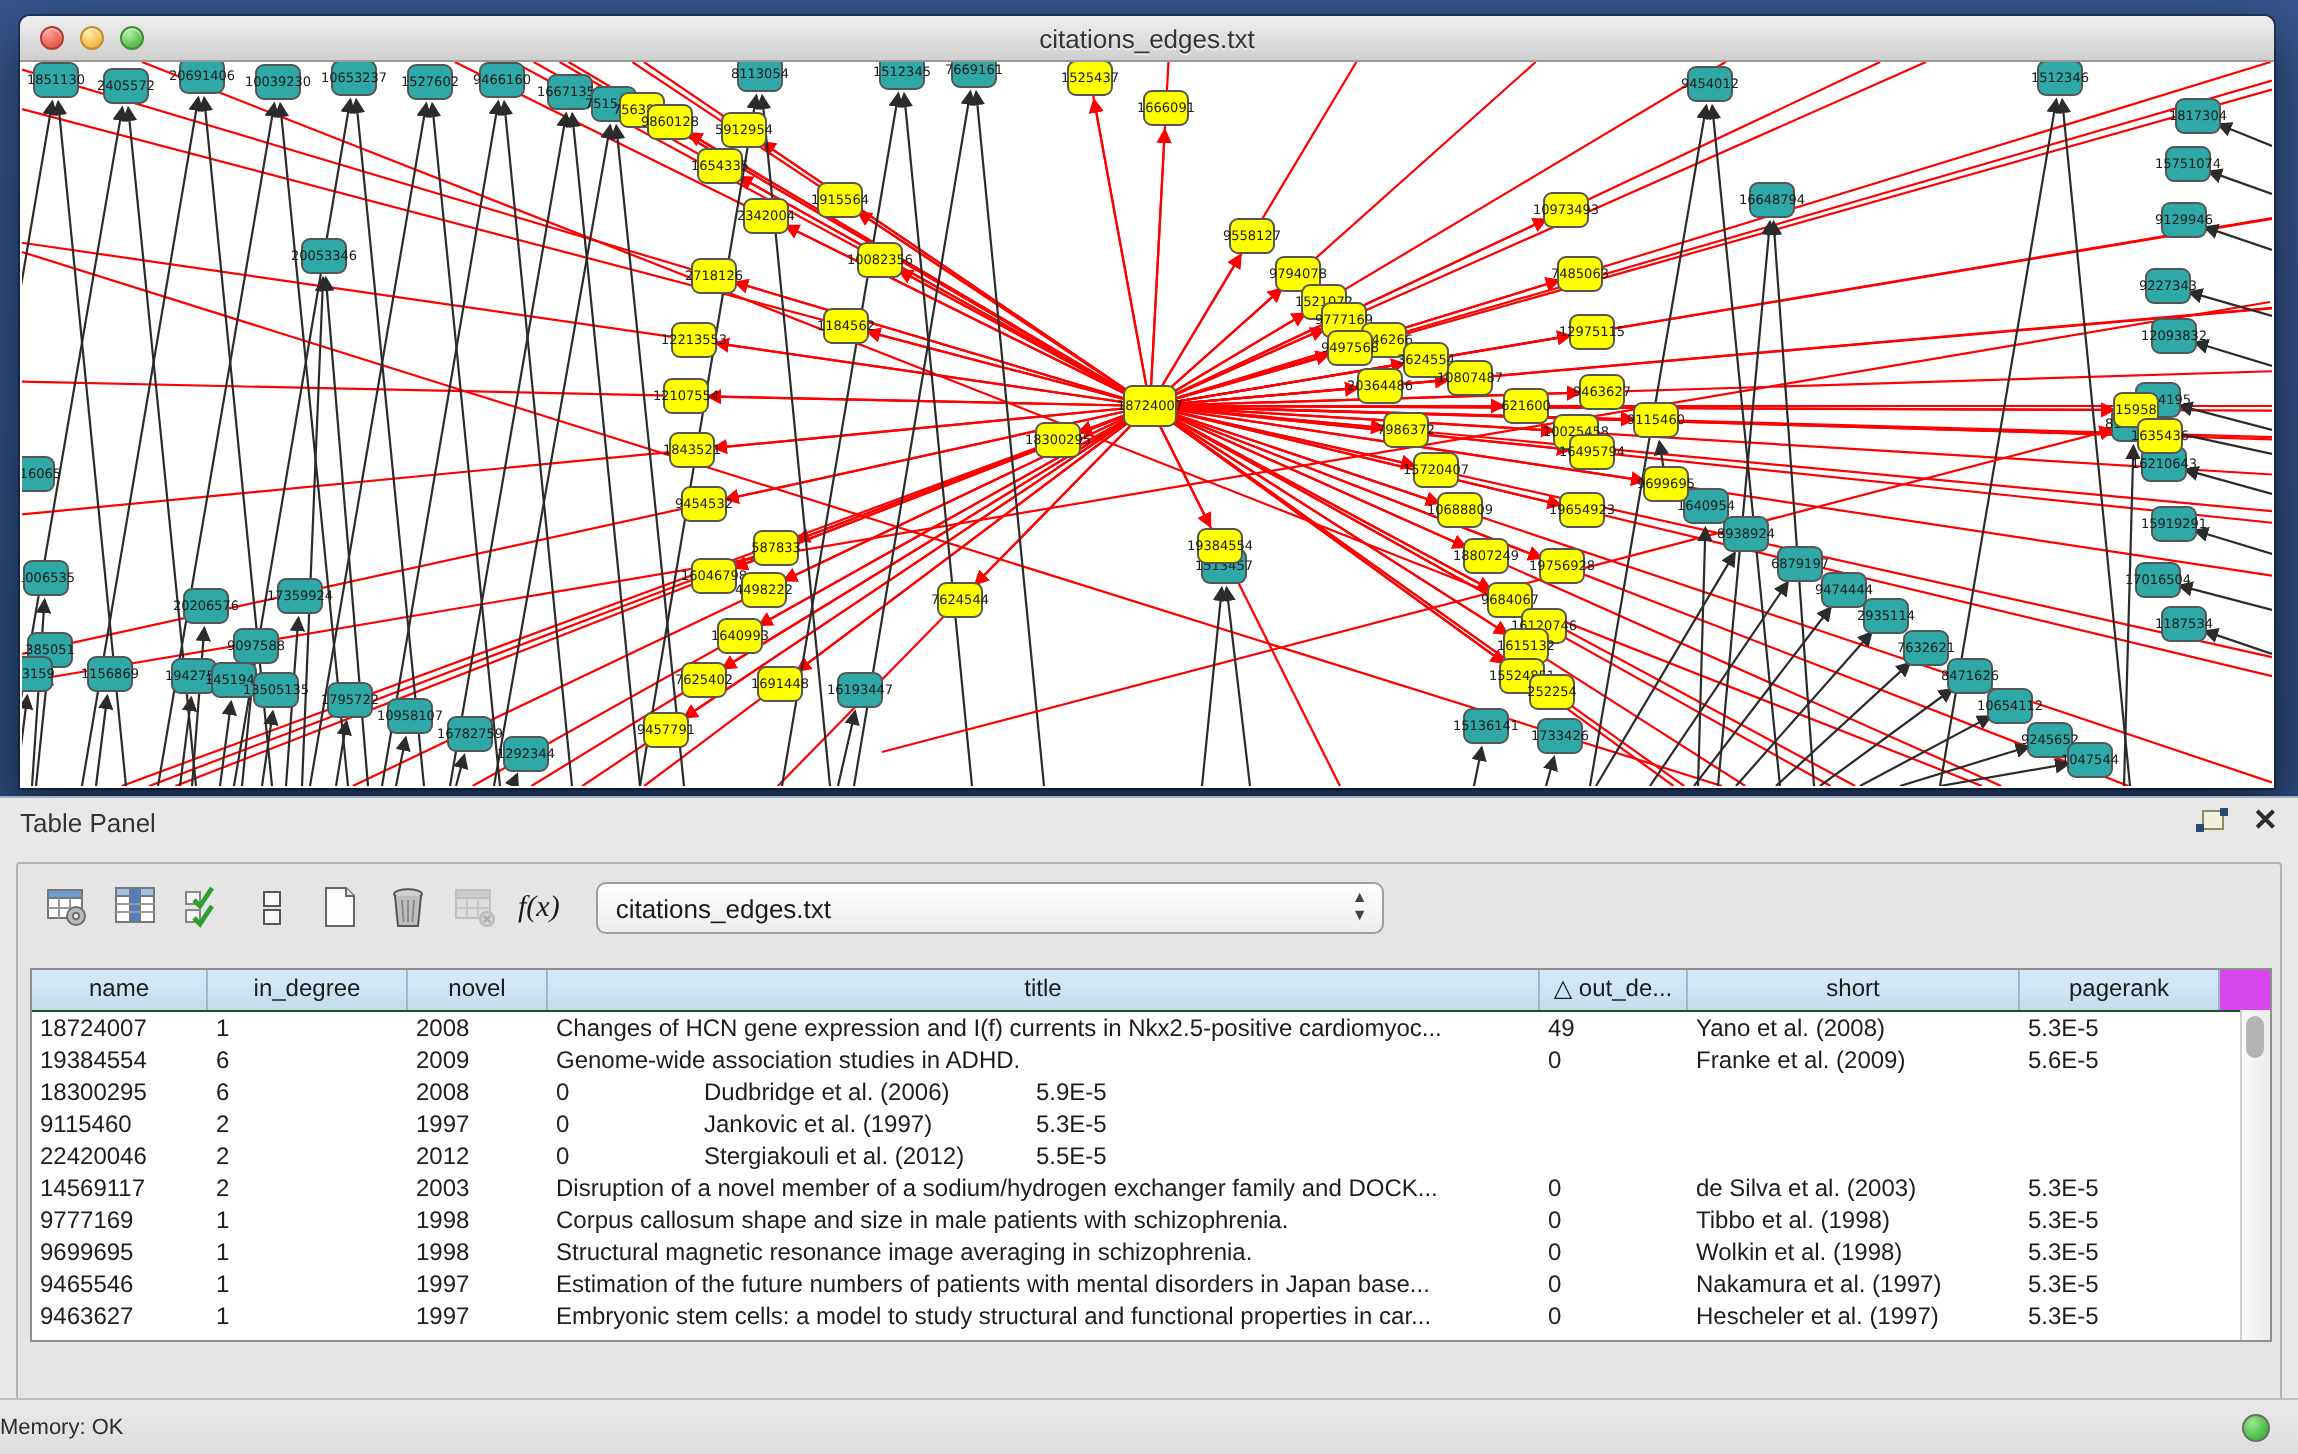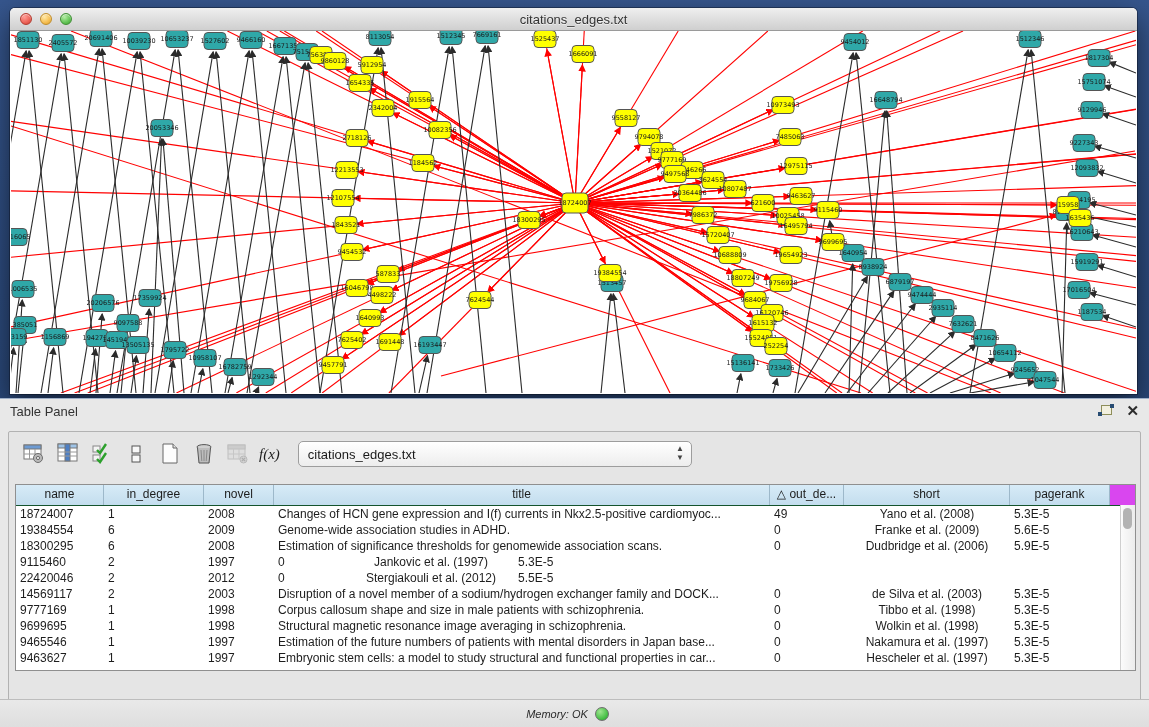--- a/index.html
+++ b/index.html
@@ -69,21 +69,21 @@
     box-sizing:border-box;border-right:1px solid #9db8ca;
     font-size:12px;color:#1c1c1c;text-align:center;line-height:19px;
     overflow:hidden;white-space:nowrap;background:linear-gradient(180deg,#d7ebf7,#c3ddee);
   }
   .tbody{position:relative;}
   .tr{display:flex;height:16px;}
   .td{
     box-sizing:border-box;font-size:12px;color:#1d1d1d;line-height:16px;
     padding:0 4px;overflow:hidden;white-space:nowrap;
   }
-  .td.center{text-align:center;}
+  .td.center{}
   .vscroll{
     position:absolute;right:0;top:20px;bottom:0;width:14px;
     background:linear-gradient(90deg,#fbfbfb,#ececec);border-left:1px solid #cfcfcf;
   }
   .vthumb{position:absolute;left:2px;top:3px;width:9px;height:21px;border-radius:5px;background:#b3b3b3;}
   
   .tabbar{position:absolute;left:0;right:0;top:244px;display:flex;justify-content:center;}
   .seg{
     display:flex;border:1px solid #8c8c8c;border-radius:5px;overflow:hidden;
     box-shadow:0 1px 1px rgba(255,255,255,.7);
@@ -94,21 +94,21 @@
   }
   .seg-btn:last-child{border-right:none;}
   .seg-btn.active{
     background:linear-gradient(180deg,#8f8f8f,#6f6f6f);color:#f4f4f4;
     text-shadow:0 -1px 0 rgba(0,0,0,.25);
   }
   
   .statusbar{
     position:absolute;left:0;bottom:0;width:1149px;height:27px;
     background:linear-gradient(180deg,#e9e9e9,#dedede);border-top:1px solid #bdbdbd;
-    display:flex;align-items:center;justify-content:center;font-style:italic;
+    display:flex;align-items:center;justify-content:space-between;
   }
   .memory-label{font-size:11px;color:#2c2c2c;margin-right:7px;}
   .memory-dot{
     width:14px;height:14px;border-radius:50%;margin-right:14px;
     background:radial-gradient(circle at 35% 30%,#9fe58f,#46bf46 65%,#2e9a2e);
     border:1px solid #6d6d6d;box-sizing:border-box;
   }
 </style>
 </head>
 <body>
@@ -669,21 +669,20 @@
             <div class="td" style="width: 70px;">2009</div>
             <div class="td" style="width: 496px;">Genome-wide association studies in ADHD.</div>
             <div class="td" style="width: 74px;">0</div>
             <div class="td center" style="width: 166px;">Franke et al. (2009)</div>
             <div class="td" style="width: 100px;">5.6E-5</div>
           </div>
           <div class="tr">
             <div class="td" style="width: 88px;">18300295</div>
             <div class="td" style="width: 100px;">6</div>
             <div class="td" style="width: 70px;">2008</div>
-            <div class="td" style="width: 496px;">Estimation of significance thresholds for genomewide association scans.</div>
             <div class="td" style="width: 74px;">0</div>
             <div class="td center" style="width: 166px;">Dudbridge et al. (2006)</div>
             <div class="td" style="width: 100px;">5.9E-5</div>
           </div>
           <div class="tr">
             <div class="td" style="width: 88px;">9115460</div>
             <div class="td" style="width: 100px;">2</div>
             <div class="td" style="width: 70px;">1997</div>
             <div class="td" style="width: 74px;">0</div>
             <div class="td center" style="width: 166px;">Jankovic et al. (1997)</div>

